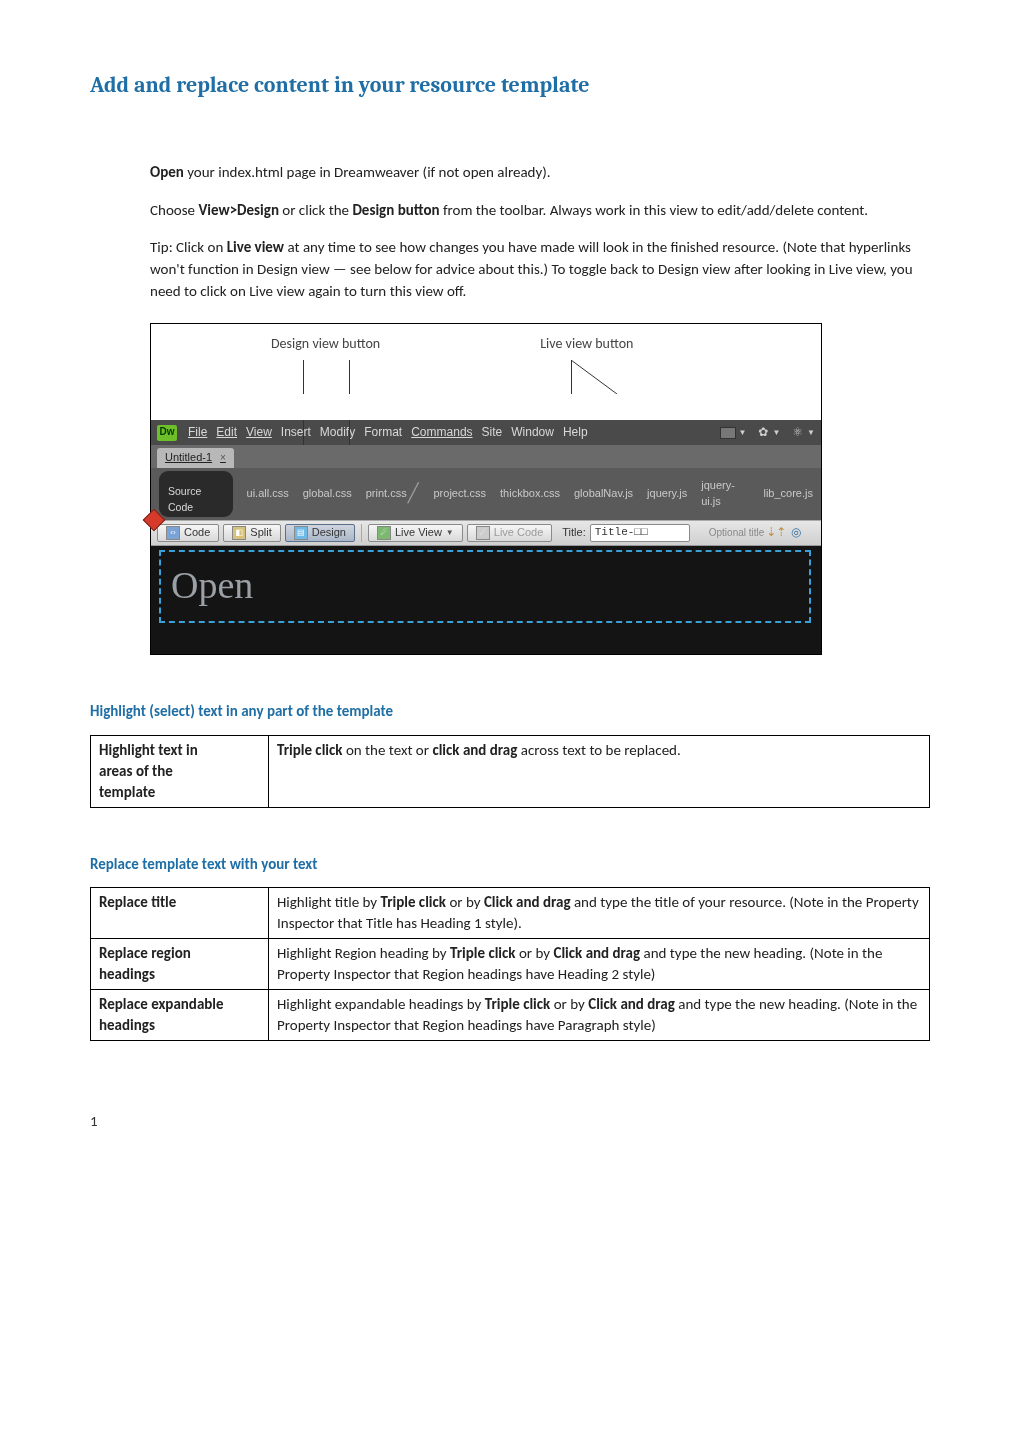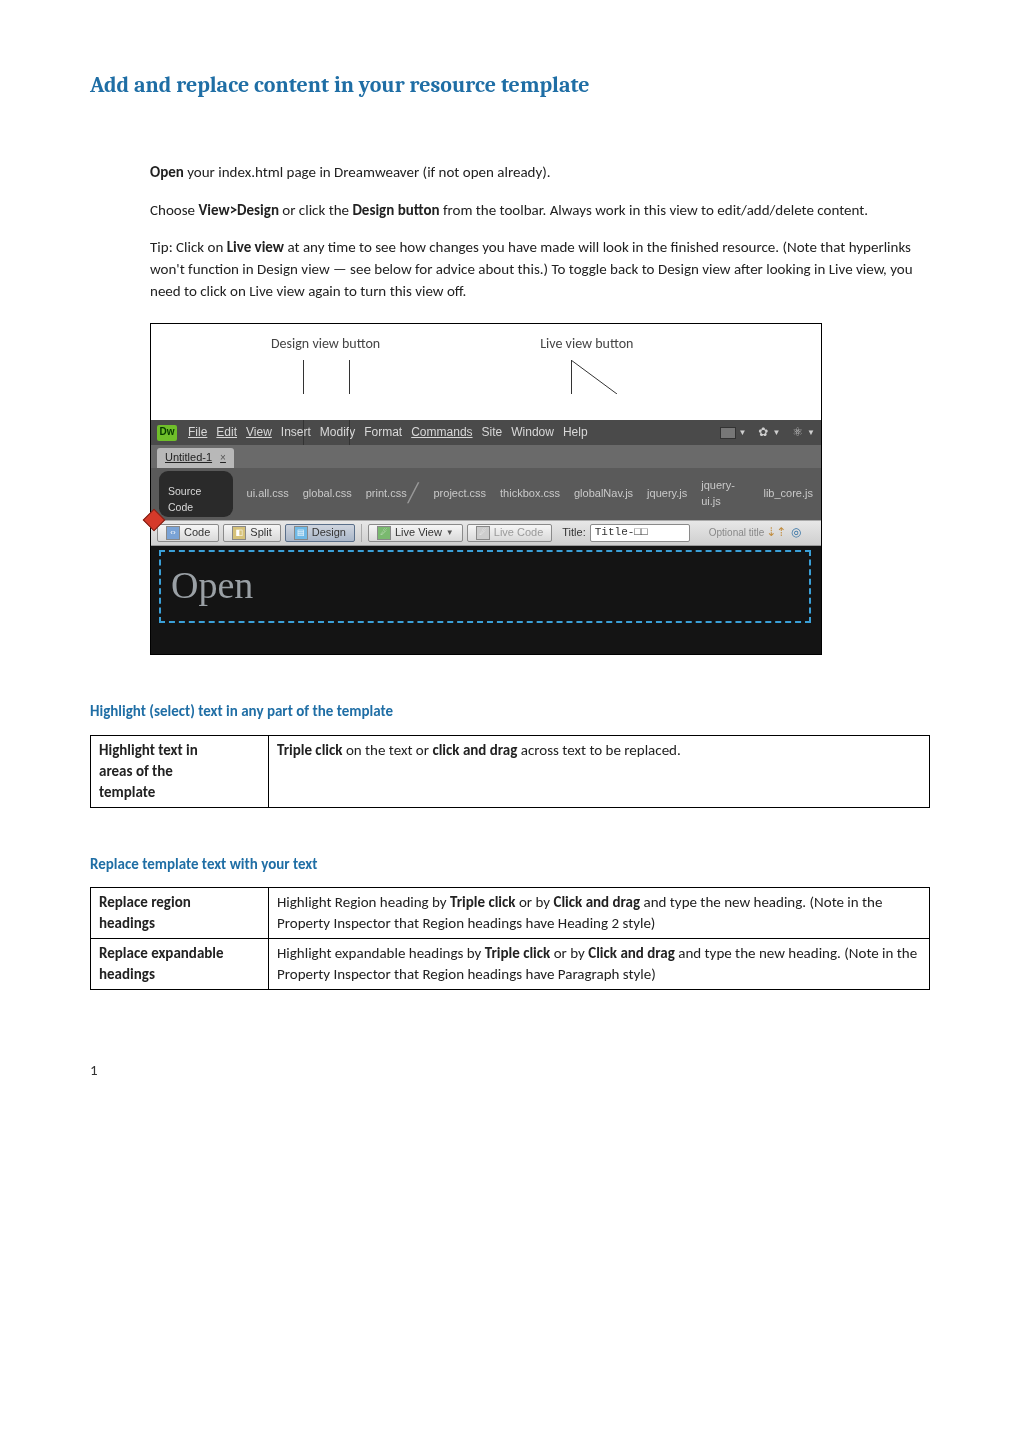--- a/index.html
+++ b/index.html
@@ -409,20 +409,26 @@
   </table>
 
 <h3 class="section">Replace template text with your text</h3>
 
 <table class="doc">
   <colgroup>
       <col class="c1">
       <col>
     </colgroup>
   <tbody>
+      <tr>
+    <td><b>Replace title</b></td>
+    <td>
+      <span>Highlight title by </span><b>Triple click</b><span> or by </span><b>Click and drag</b><span> and type the title of your resource. (Note in the Property Inspector that Title has Heading 1 style).</span>
+    </td>
+  </tr>
   <tr>
     <td><b><span>Replace region</span><br><span>headings</span></b></td>
     <td>
       <span>Highlight Region heading by </span><b>Triple click</b><span> or by </span><b>Click and drag</b><span> and type the new heading. (Note in the Property Inspector that Region headings have Heading 2 style)</span>
     </td>
   </tr>
   <tr>
     <td><b><span>Replace expandable</span><br><span>headings</span></b></td>
     <td>
       <span>Highlight expandable headings by </span><b>Triple click</b><span> or by </span><b>Click and drag</b><span> and type the new heading. (Note in the Property Inspector that Region headings have Paragraph  style)</span>

